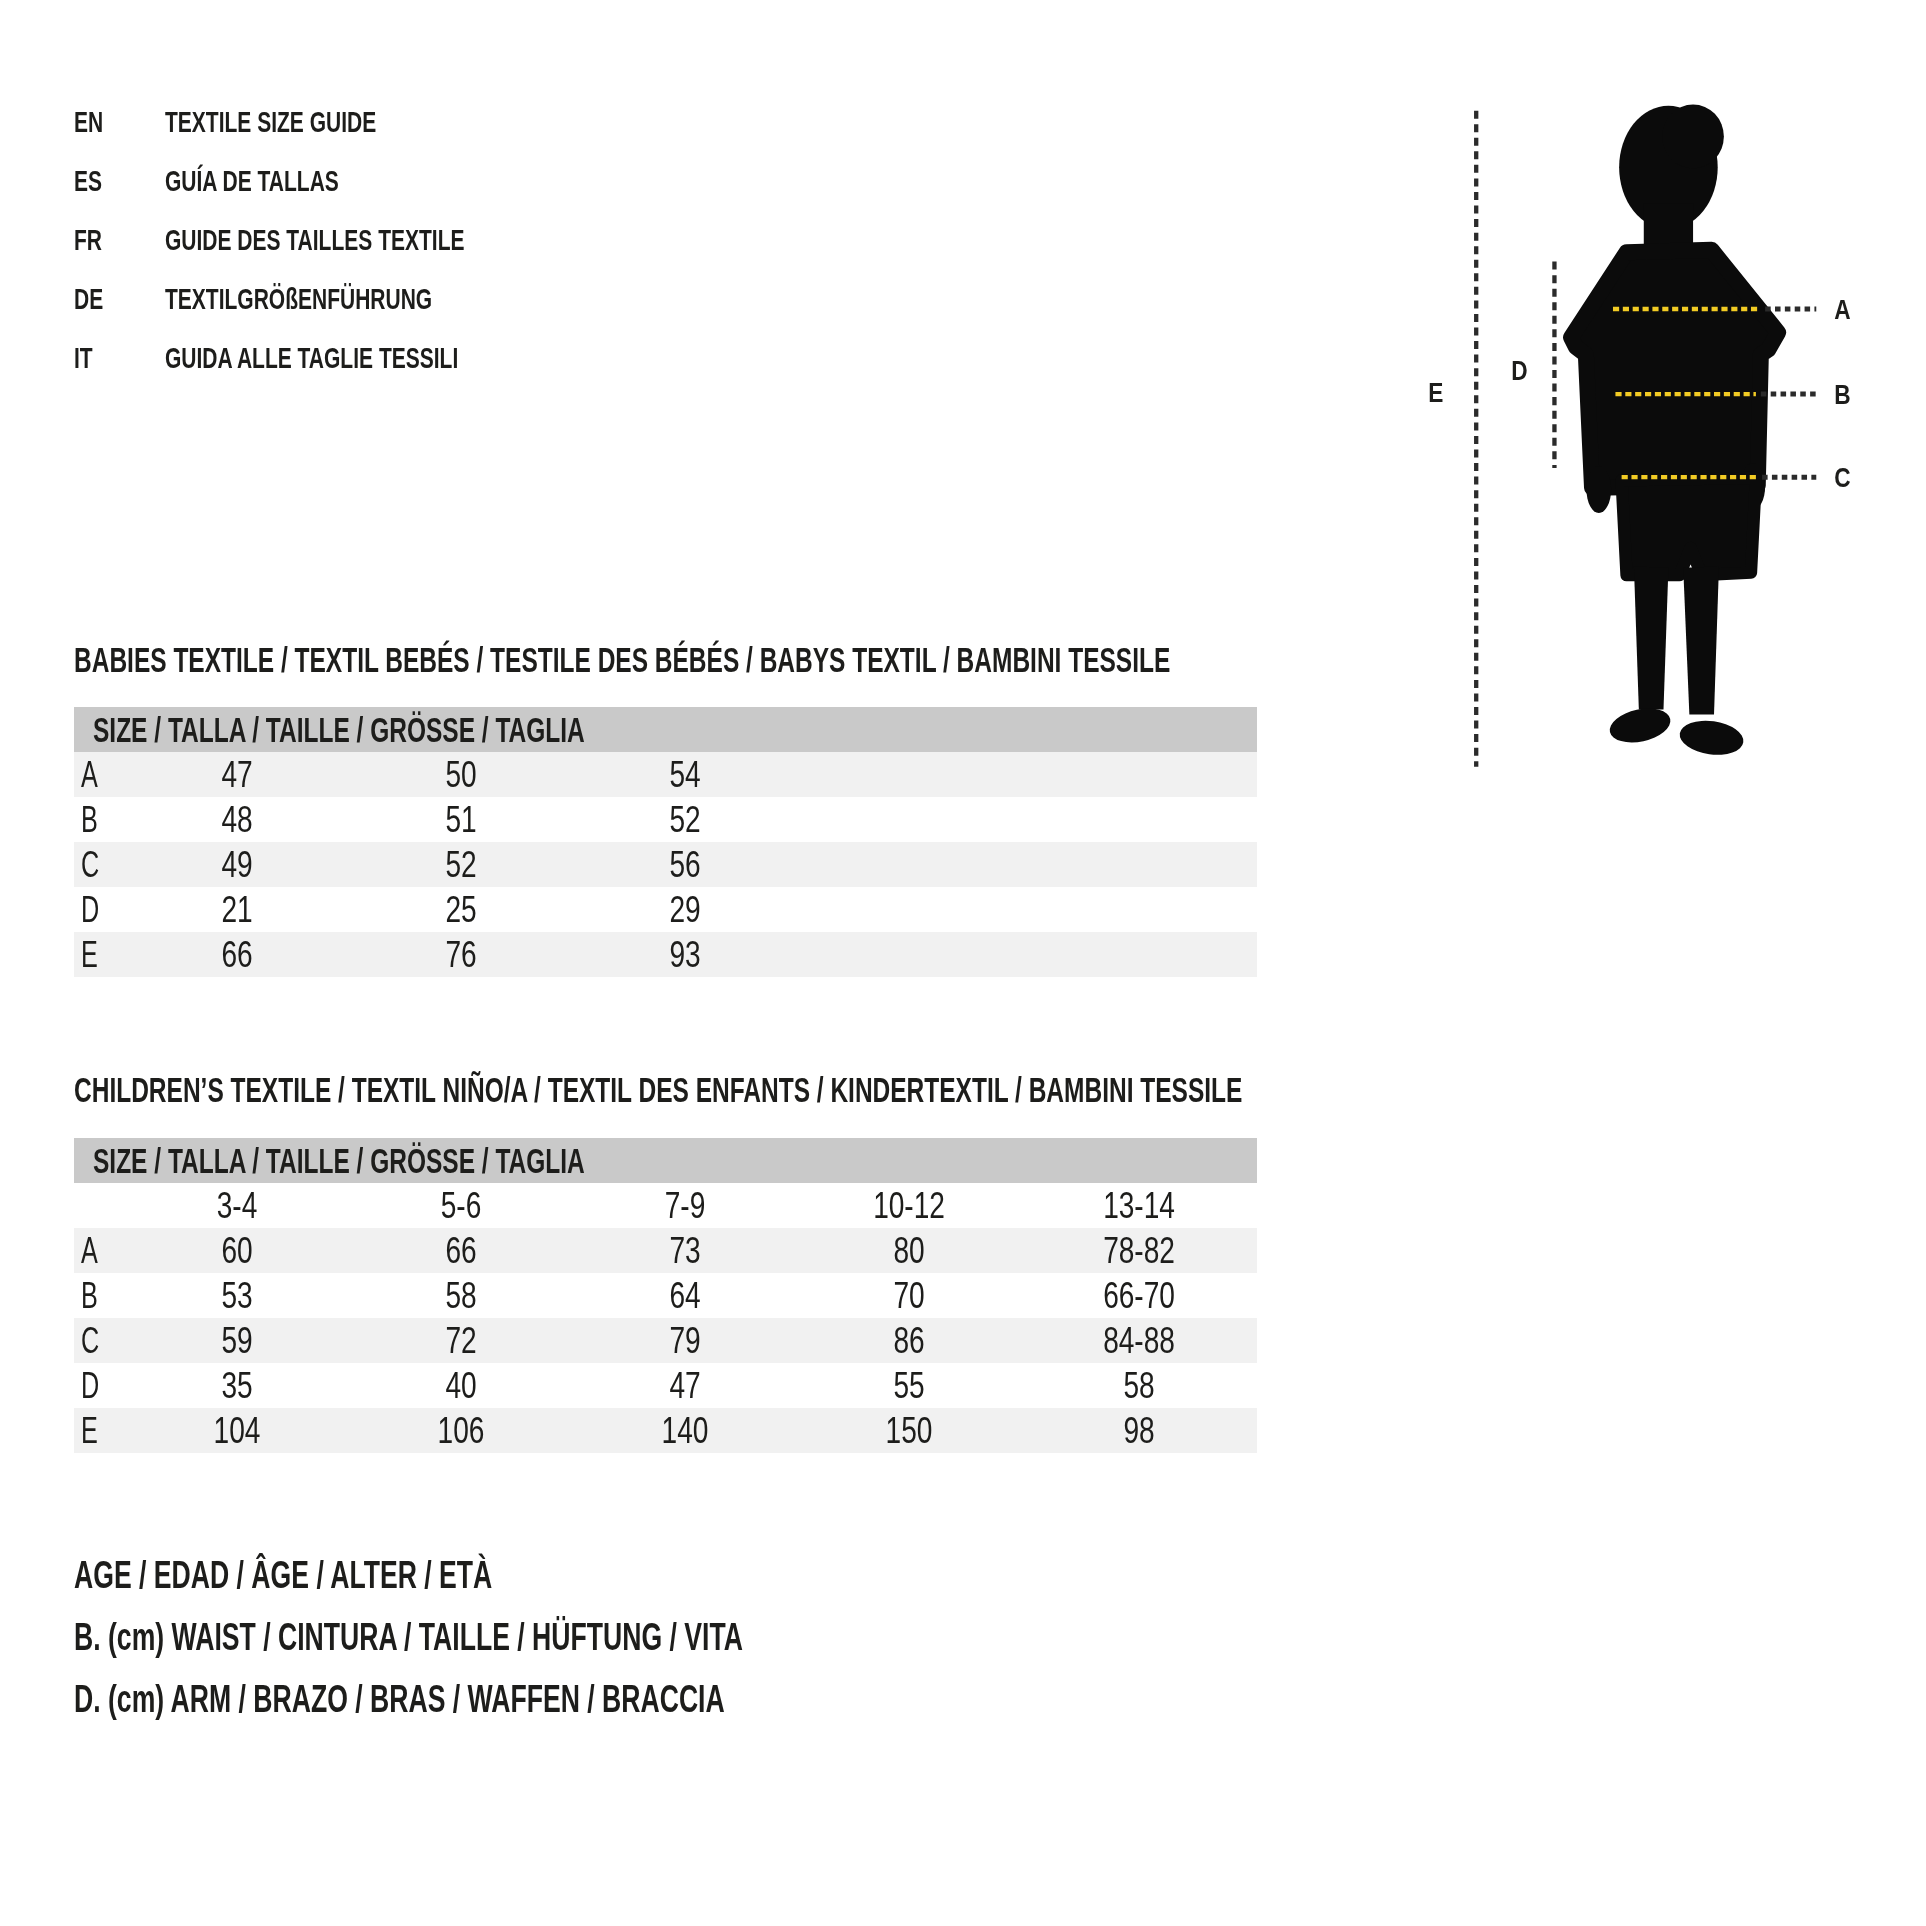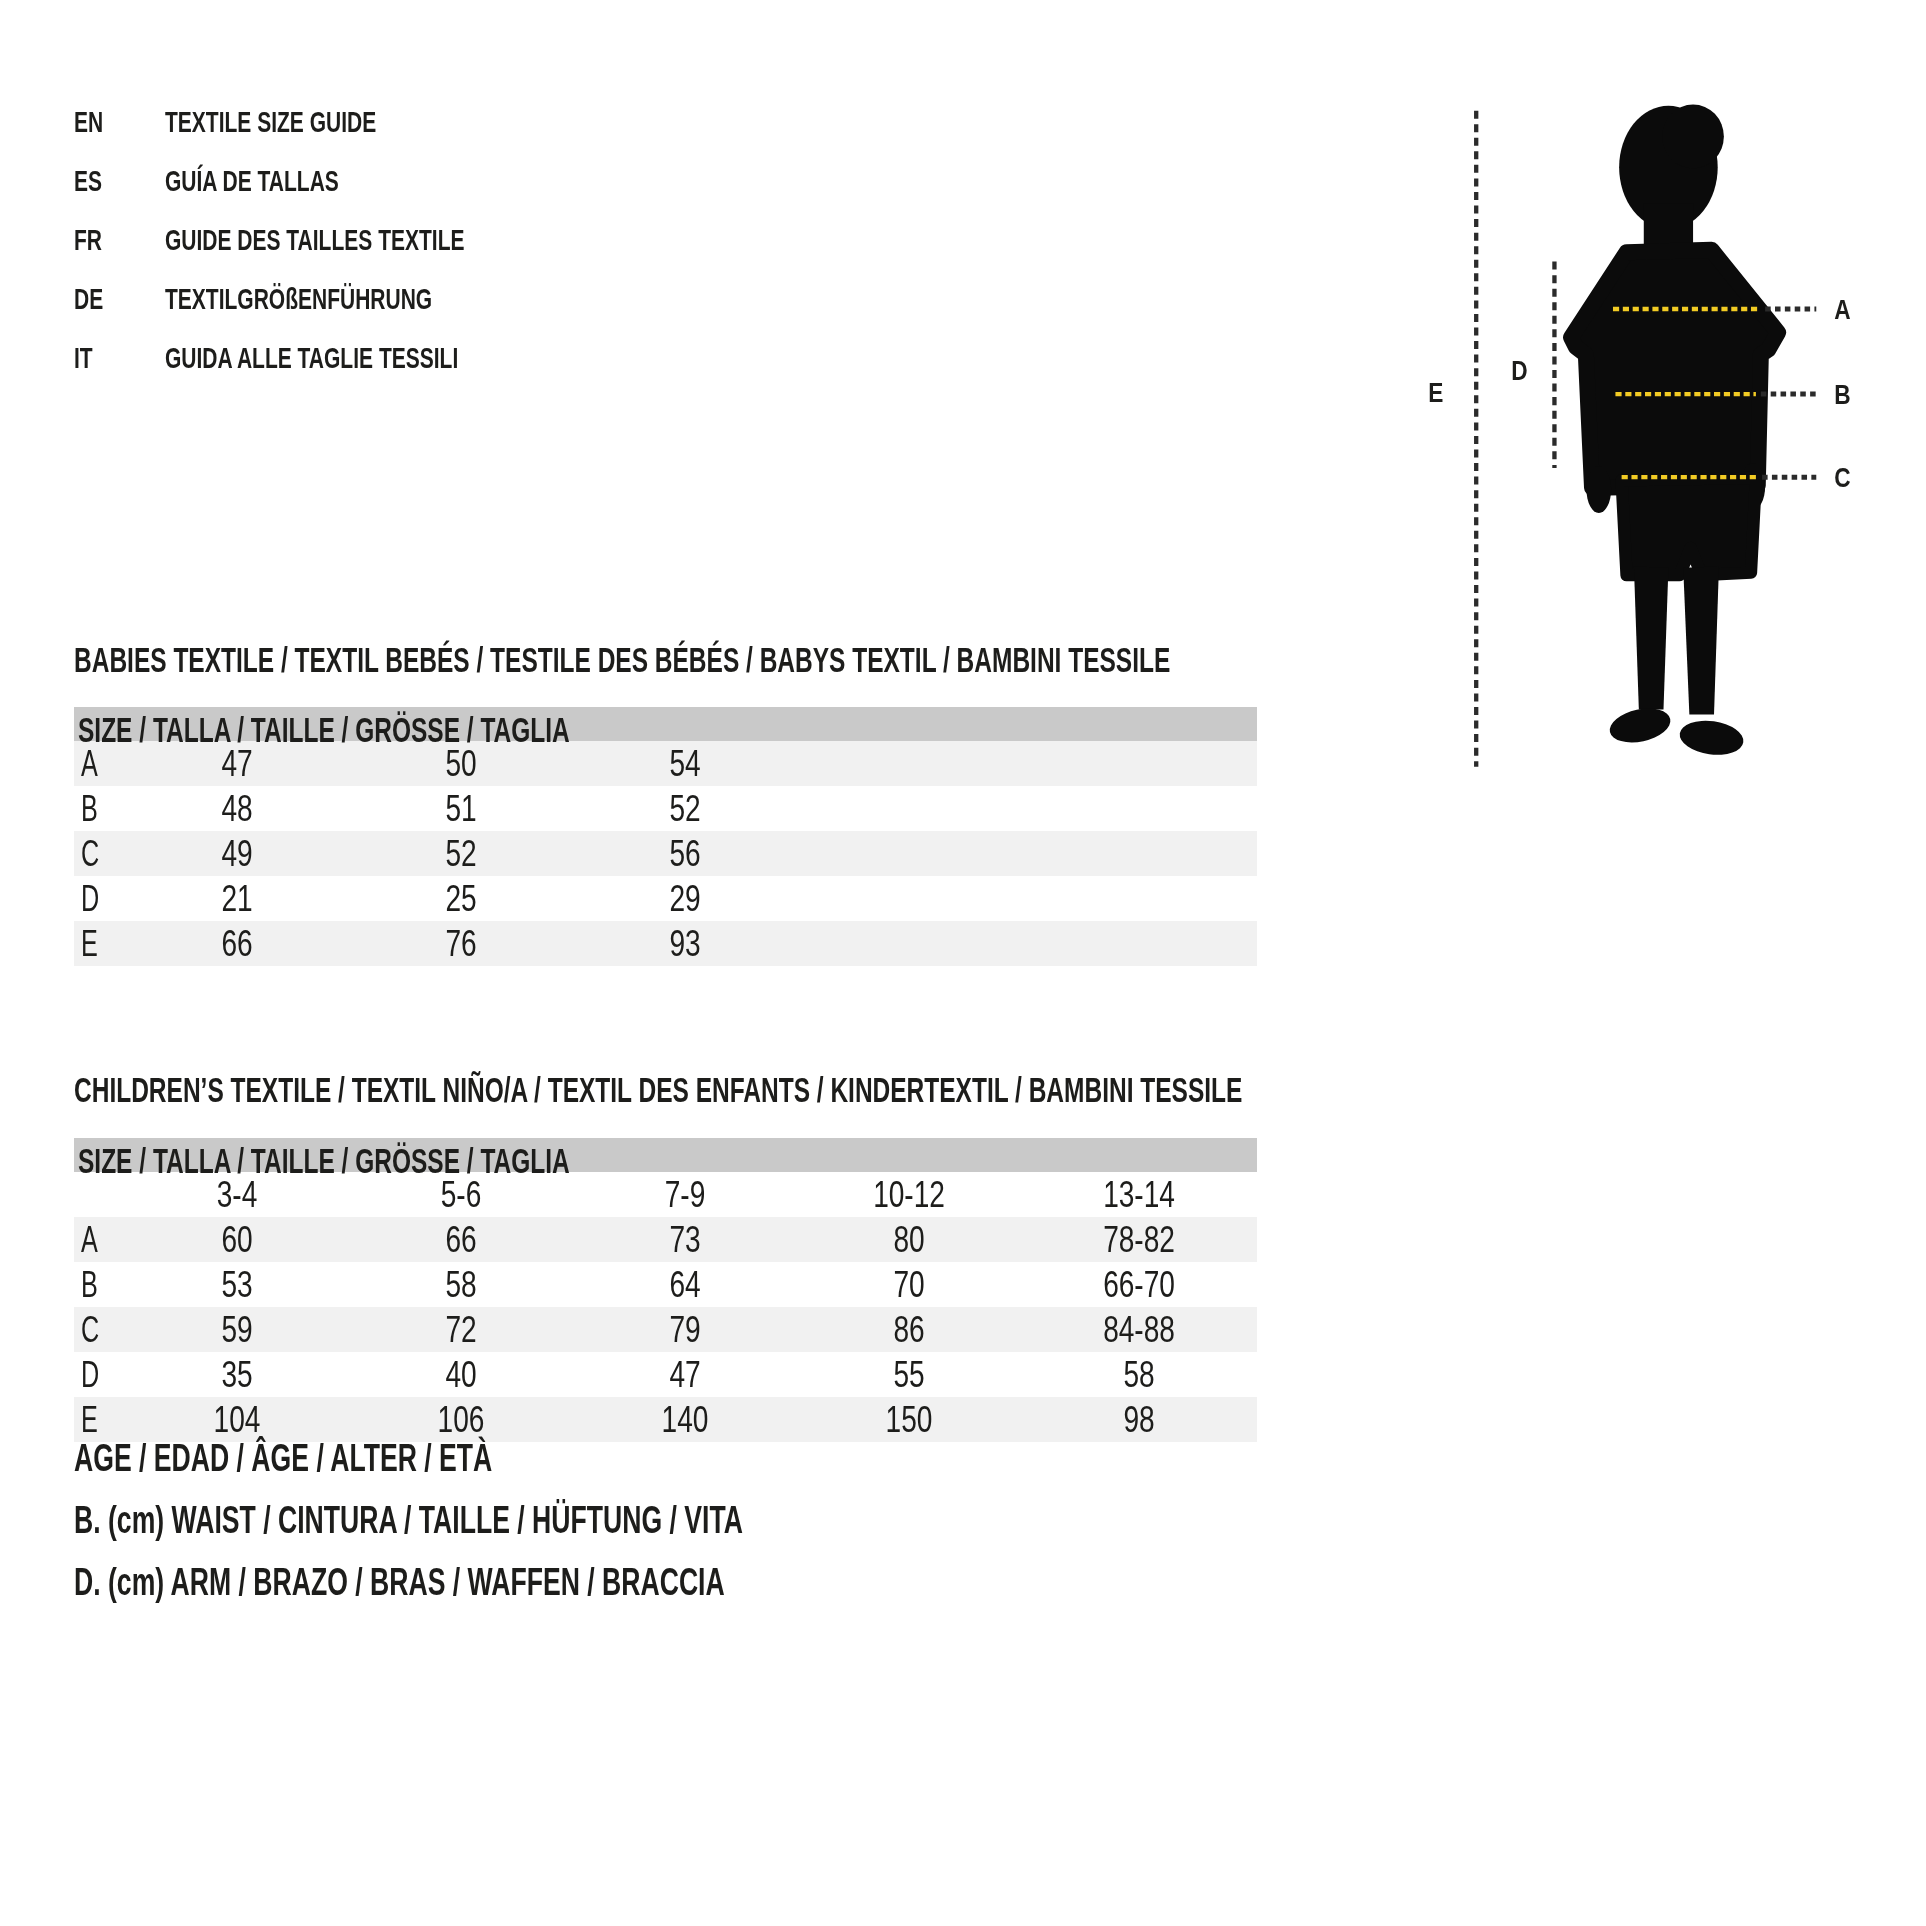--- a/index.html
+++ b/index.html
@@ -26,29 +26,29 @@
 
   
   .sec-title{position:absolute;left:74px;font-size:35px;font-weight:700;line-height:1}
   #babies-title{top:642px}
   #children-title{top:1072px}
 
   
   .table{position:absolute;left:74px;width:1183px}
   #babies-table{top:707px}
   #children-table{top:1138px}
-  .size-bar{height:34px;line-height:45px;background:var(--bar);
-            font-size:35px;font-weight:700;padding-left:4px}
+  .size-bar{height:45px;line-height:45px;background:var(--bar);
+            font-size:35px;font-weight:700;padding-left:19px}
   .grid{display:grid;grid-template-columns:51px 224px 224px 224px 224px auto;height:45px}
   .grid .cell{line-height:45px;font-size:36px;font-weight:400;text-align:center}
   .grid .lab{text-align:left;padding-left:7.4px}
   .stripe{background:var(--stripe)}
 
   
-  .legend{position:absolute;left:74px;top:1427px;display:grid;
+  .legend{position:absolute;left:74px;top:1544px;display:grid;
           grid-auto-rows:62px;font-size:38px;font-weight:700}
   .legend div{line-height:62px}
 
   
   .figure{position:absolute;left:1417px;top:86px;width:509px;height:690px}
   .sil{fill:var(--sil)}
   .tee{fill:var(--sil);stroke:var(--sil);stroke-width:26;stroke-linejoin:round}
   .shorts{fill:var(--sil);stroke:var(--sil);stroke-width:20;stroke-linejoin:round}
   .vdash{stroke:var(--dark);stroke-width:7;stroke-dasharray:13 9;fill:none}
   .hdash{stroke:var(--dark);stroke-width:8;stroke-dasharray:9 7;fill:none}

